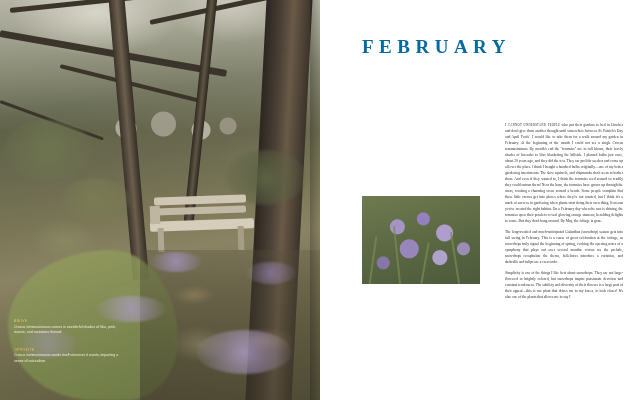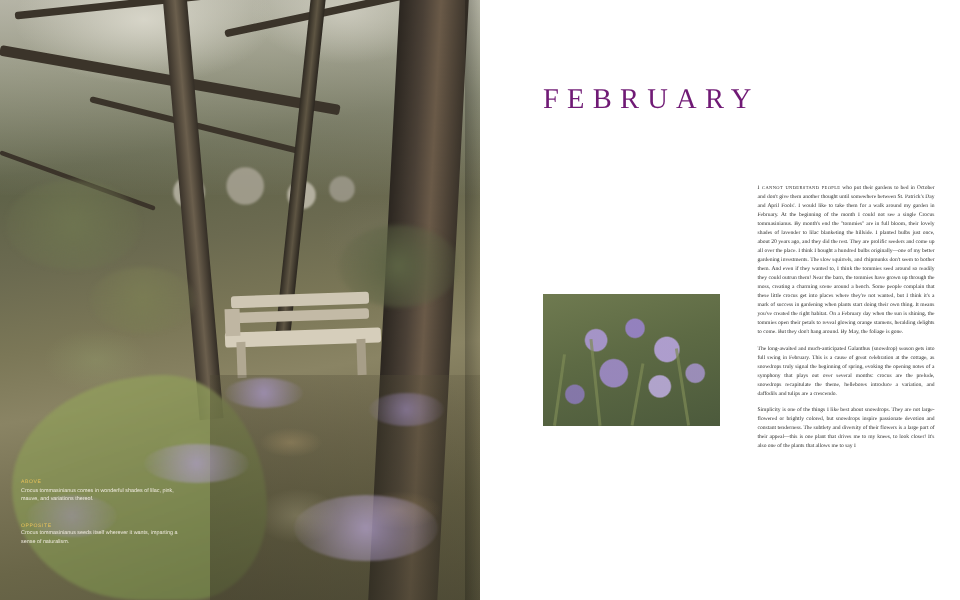--- a/index.html
+++ b/index.html
@@ -195,26 +195,26 @@
   
   .page-right {
     position: relative;
     width: 320px;
     height: 400px;
     background: #ffffff;
   }
   .month-title {
     position: absolute;
     left: 42px;
-    top: 56px;
+    top: 36px;
     font-family: "Liberation Serif", serif;
     font-size: 19px;
     letter-spacing: 5.5px;
-    color: #701a75;
-    font-weight: 400;
+    color: #0369a1;
+    font-weight: 700;
   }
   .body-col {
     position: absolute;
     left: 185px;
     top: 123px;
     width: 118px;
     text-align: justify;
     font-family: "Liberation Serif", serif;
     font-size: 3.7px;
     line-height: 1.62;

